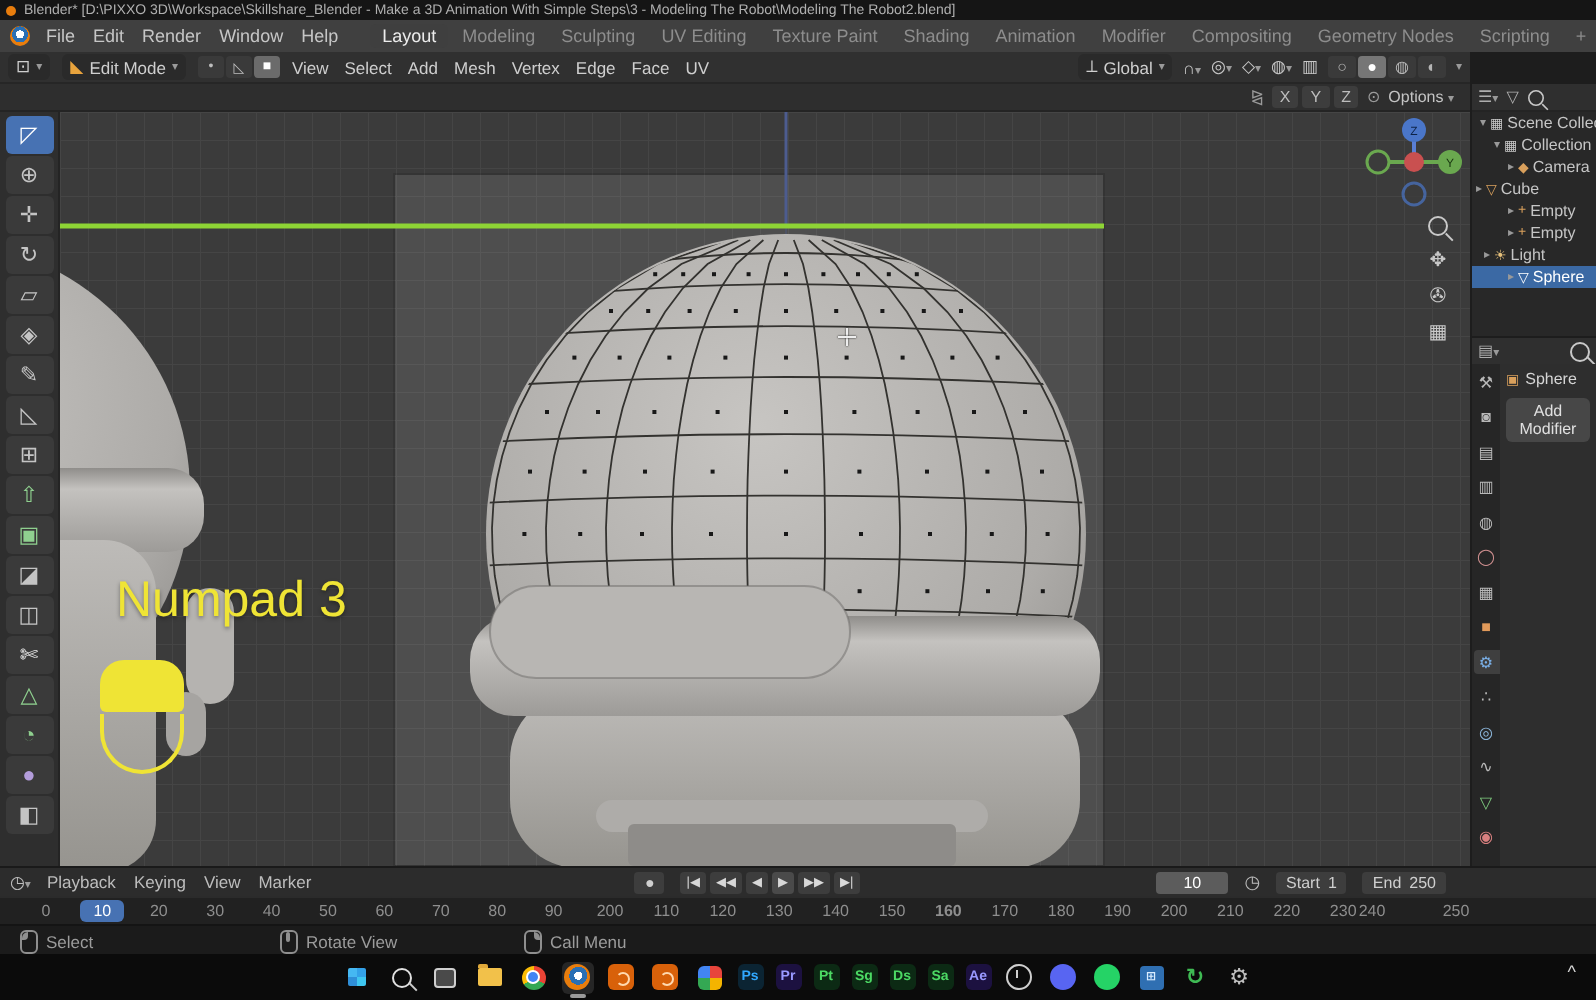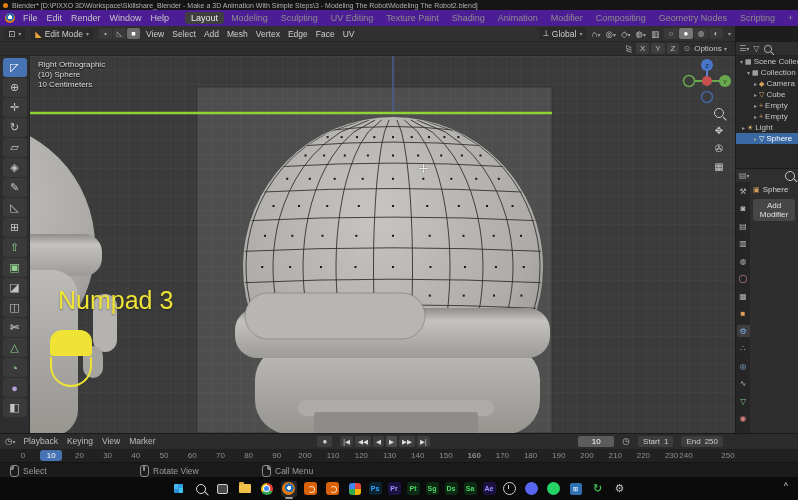--- a/index.html
+++ b/index.html
@@ -5,21 +5,21 @@
   html,body{margin:0;padding:0;background:#000;}
   #root{position:relative;width:798px;height:500px;overflow:hidden;background:#1d1d1d;
         font-family:"Liberation Sans","DejaVu Sans",sans-serif;color:#c8c8c8;
         -webkit-font-smoothing:antialiased;}
   .abs{position:absolute;}
   
   #titlebar{left:0;top:0;width:798px;height:10px;background:#151515;display:flex;align-items:center;
             font-size:7px;color:#b0b0b0;gap:4px;padding-left:3px;box-sizing:border-box;white-space:nowrap;overflow:hidden;}
   .win-dot{width:5px;height:5px;border-radius:50%;background:#e87d0d;flex:0 0 auto;}
   
-  #topbar{left:0;top:10px;width:798px;height:16px;background:#4c1d95;display:flex;align-items:center;
+  #topbar{left:0;top:10px;width:798px;height:16px;background:#404040;display:flex;align-items:center;
           font-size:9px;padding:0 5px;box-sizing:border-box;gap:8px;}
   .logo{width:10px;height:10px;border-radius:50%;background:radial-gradient(circle at 50% 42%,#fff 0 2px,#2a6fb4 2px 4px,#e87d0d 4px);flex:0 0 auto;}
   #tb-menus{display:flex;gap:9px;color:#c6c6c6;}
   #tb-menus span{cursor:default;}
   #ws-tabs{display:flex;gap:1px;margin-left:8px;color:#8d8d8d;}
   #ws-tabs .tab{padding:1px 6px;border-radius:3px;white-space:nowrap;}
   #ws-tabs .tab.active{background:#3f3f3f;color:#ececec;}
   
   #vph{left:0;top:26px;width:735px;height:16px;background:#303030;display:flex;align-items:center;
        gap:6px;font-size:8.5px;padding:0 4px;box-sizing:border-box;border-bottom:1px solid #262626;}
@@ -347,25 +347,20 @@
             <rect x="490.4" y="238.6" width="2" height="2" fill="#181818"></rect>
           </g>
         <rect x="225" y="290" width="285" height="88" rx="34" fill="url(#g-body)"></rect>
         <rect x="205" y="252" width="315" height="50" rx="22" fill="url(#g-collar)"></rect>
         <rect x="268" y="344" width="196" height="16" rx="8" fill="#aeaca9"></rect>
         <rect x="284" y="356" width="164" height="21" rx="3" fill="#8e8c89"></rect>
         <rect x="215" y="237" width="180" height="46" rx="23" fill="#b8b6b3" stroke="#6e6c6a" stroke-opacity="0.5"></rect>
       </g>
     </svg>
 
-    <div class="abs" id="vp-overlay">
-      <div>Right Orthographic</div>
-      <div>(10) Sphere</div>
-      <div>10 Centimeters</div>
-    </div>
 
     <div class="abs" id="keycast-text">Numpad 3</div>
     <div class="abs" id="keycast-key">
       <div class="kc-top"></div>
         <div class="kc-bot"></div>
     </div>
 
     <div class="abs" id="vp-cursor"></div>
 
     <svg class="abs" style="left:651px;top:0px;" width="52" height="50">
@@ -403,21 +398,21 @@
           <div class="ol-row" style="padding-left: 9px;">
             <span class="ol-arrow">▾</span>
             <span class="ol-icon" style="color: rgb(200, 200, 200);">▦</span>
             <span>Collection</span>
           </div>
           <div class="ol-row" style="padding-left: 16px;">
             <span class="ol-arrow">▸</span>
             <span class="ol-icon" style="color: rgb(217, 160, 92);">◆</span>
             <span>Camera</span>
           </div>
-          <div class="ol-row" style="padding-left: 16px;">
+          <div class="ol-row" style="">
             <span class="ol-arrow">▸</span>
             <span class="ol-icon" style="color: rgb(217, 160, 92);">▽</span>
             <span>Cube</span>
           </div>
           <div class="ol-row" style="padding-left: 16px;">
             <span class="ol-arrow">▸</span>
             <span class="ol-icon" style="color: rgb(217, 160, 92);">+</span>
             <span>Empty</span>
           </div>
           <div class="ol-row" style="padding-left: 16px;">

